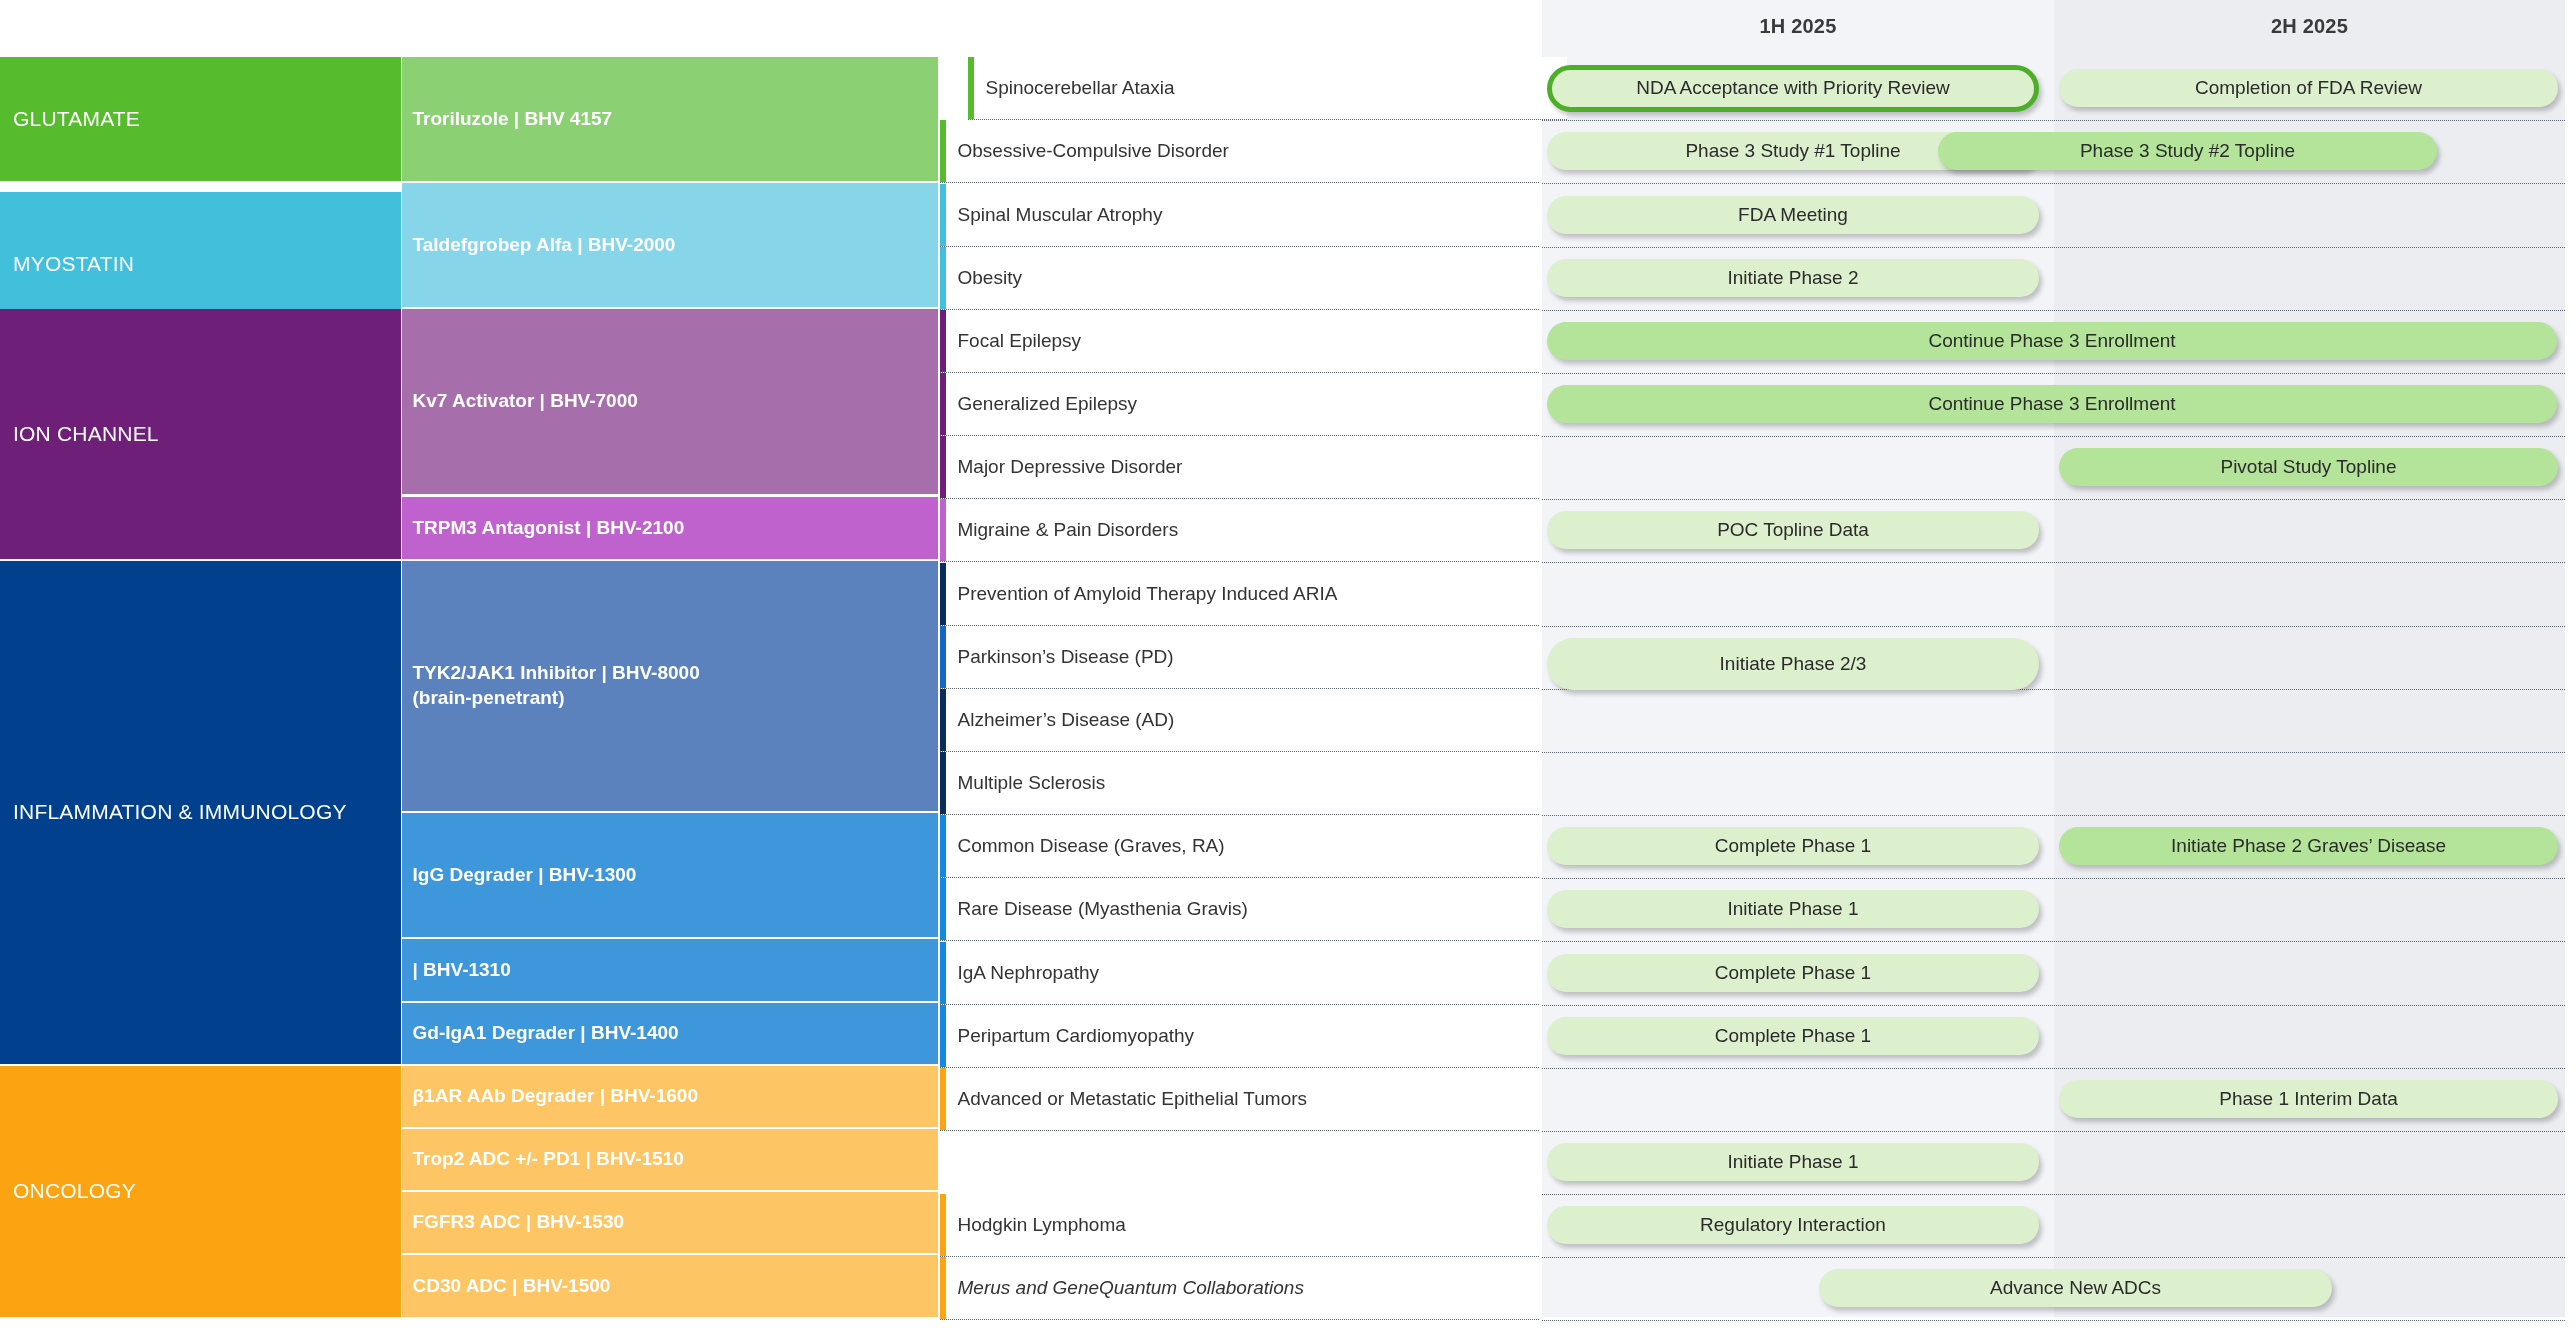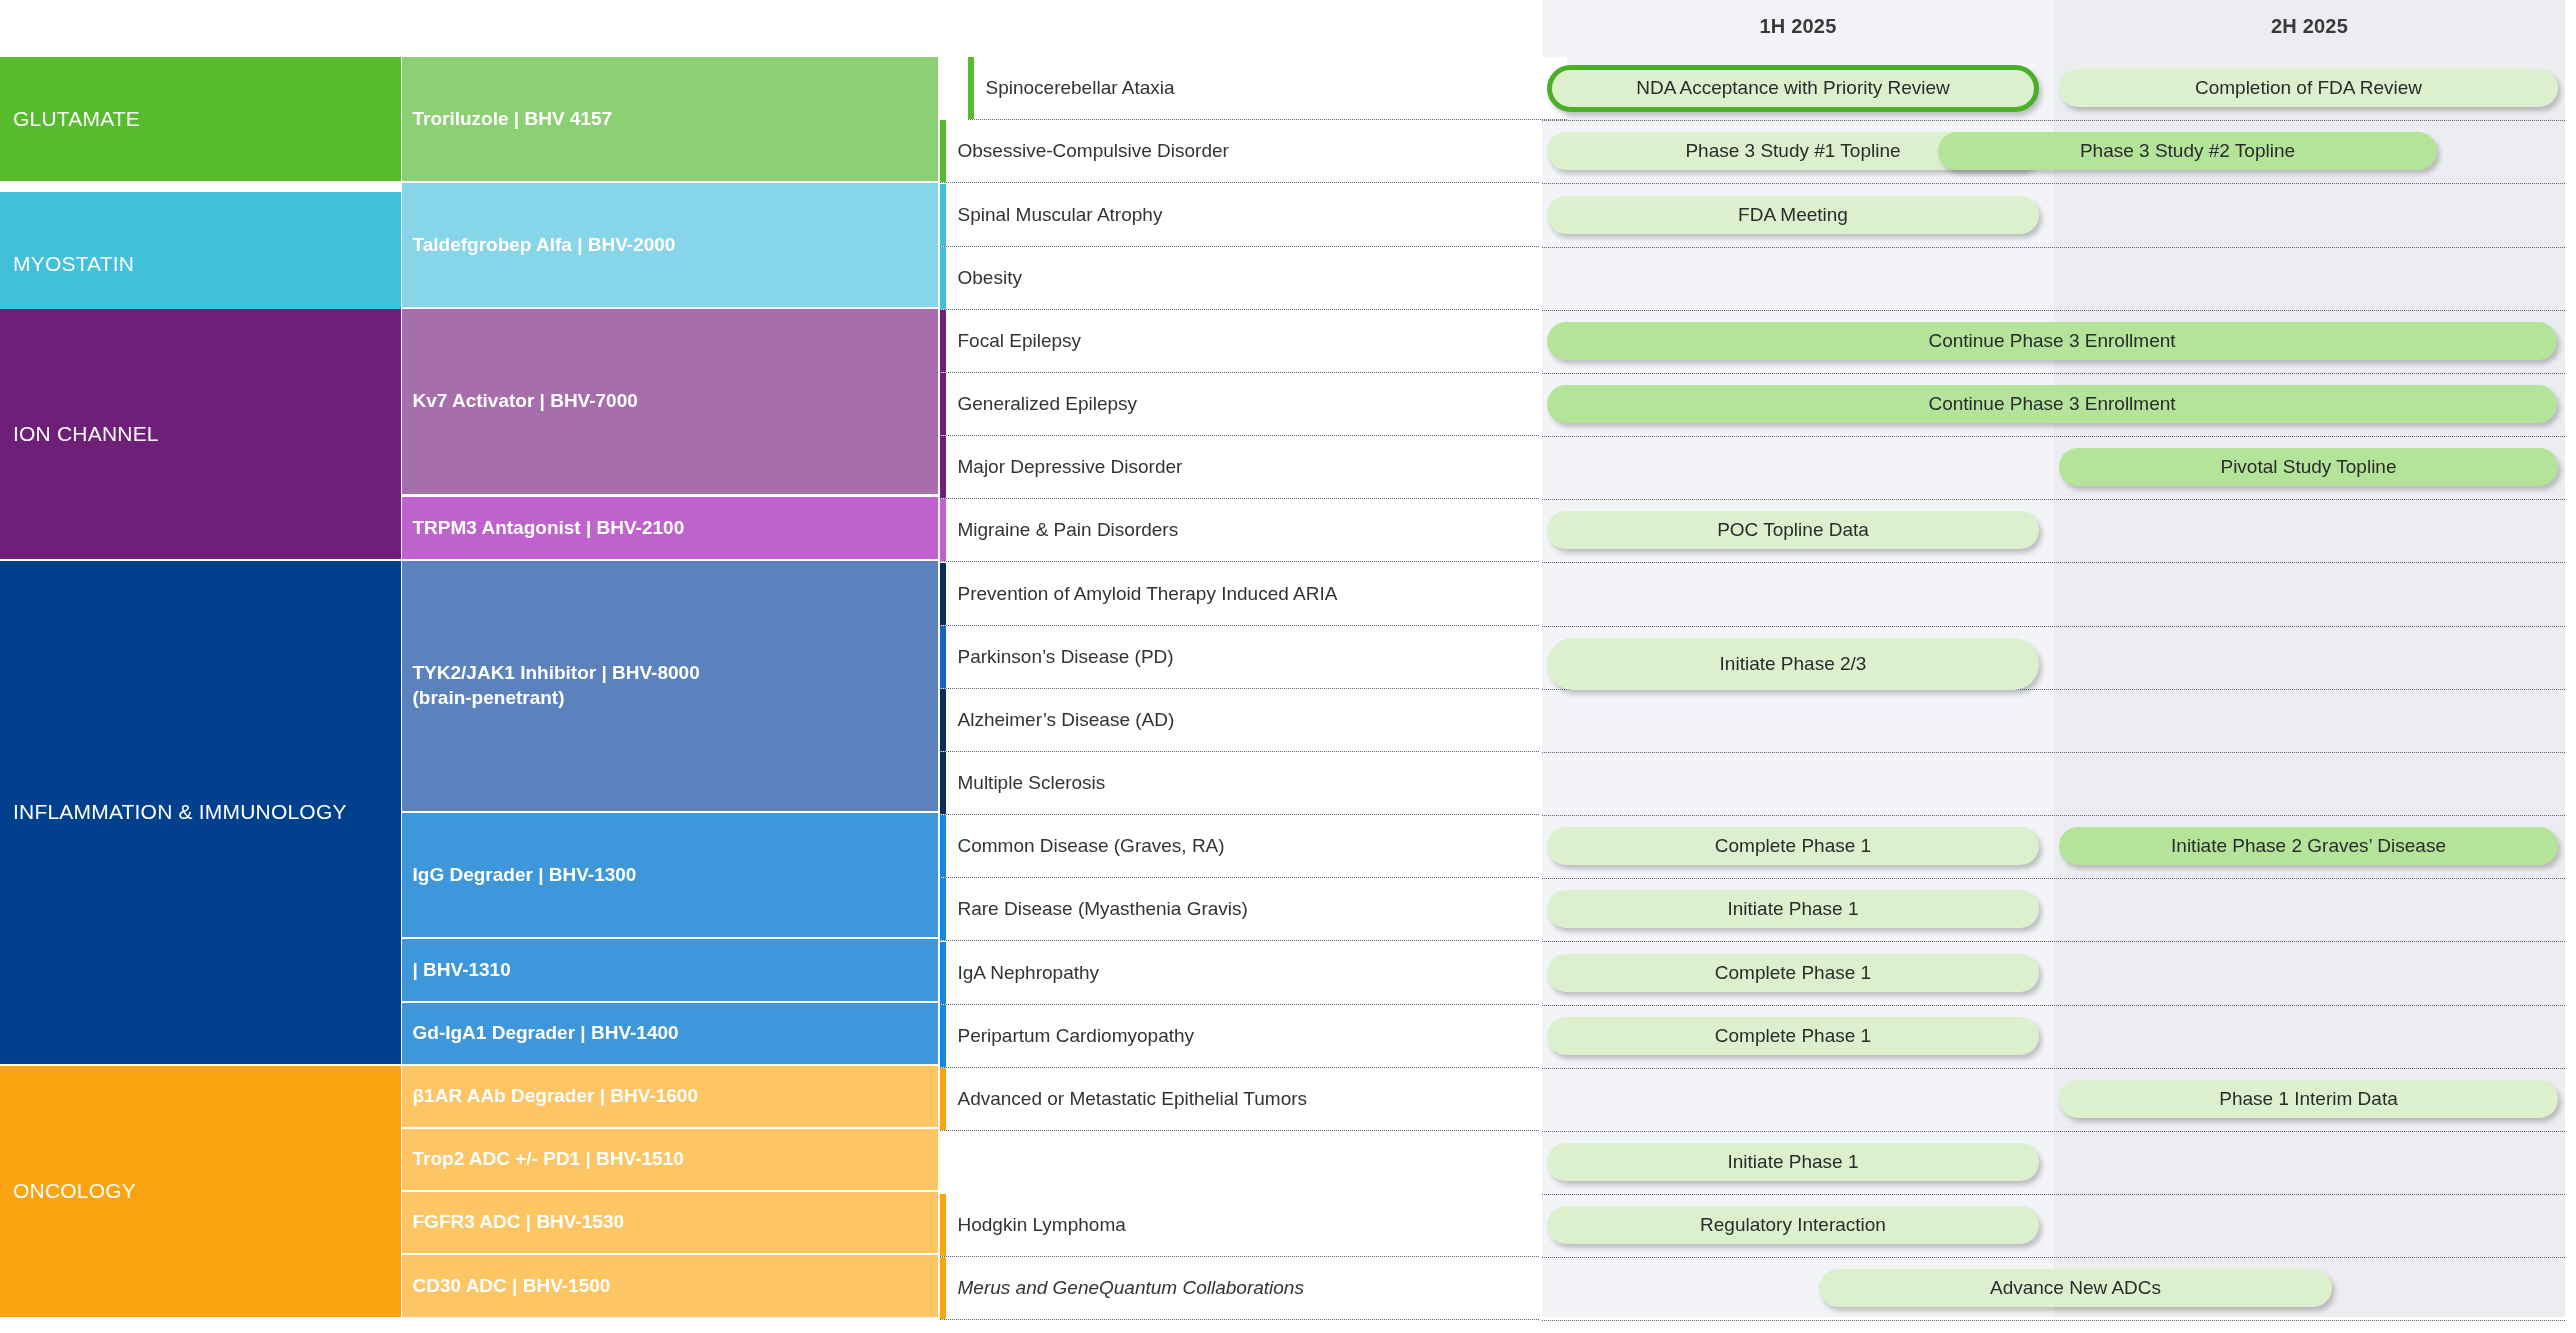--- a/index.html
+++ b/index.html
@@ -234,20 +234,21 @@
     <div class="ind" style="top: 1257px; height: 63px;">
       <div class="bar" style="background: rgb(252, 163, 17);"></div>
       <div class="lbl it">Merus and GeneQuantum Collaborations</div>
     </div>
     <div class="row-sep" style="top: 1320px;"></div>
     <div class="pill hl" style="top: 65px; height: 47px; left: 1547px; width: 492px;">NDA Acceptance with Priority Review</div>
     <div class="pill light" style="top: 69px; height: 38px; left: 2059px; width: 499px;">Completion of FDA Review</div>
     <div class="pill light" style="top: 132px; height: 38px; left: 1547px; width: 492px;">Phase 3 Study #1 Topline</div>
     <div class="pill dark" style="top: 132px; height: 38px; left: 1938px; width: 499px;">Phase 3 Study #2 Topline</div>
     <div class="pill light" style="top: 196px; height: 38px; left: 1547px; width: 492px;">FDA Meeting</div>
+    <div class="pill light" style="top: 259px; height: 38px; left: 1547px; width: 492px;">Initiate Phase 2</div>
     <div class="pill dark" style="top: 322px; height: 38px; left: 1547px; width: 1010px;">Continue Phase 3 Enrollment</div>
     <div class="pill dark" style="top: 385px; height: 38px; left: 1547px; width: 1010px;">Continue Phase 3 Enrollment</div>
     <div class="pill dark" style="top: 448px; height: 38px; left: 2059px; width: 499px;">Pivotal Study Topline</div>
     <div class="pill light" style="top: 511px; height: 38px; left: 1547px; width: 492px;">POC Topline Data</div>
     <div class="pill light" style="top: 638px; height: 52px; left: 1547px; width: 492px;">Initiate Phase 2/3</div>
     <div class="pill light" style="top: 827px; height: 38px; left: 1547px; width: 492px;">Complete Phase 1</div>
     <div class="pill dark" style="top: 827px; height: 38px; left: 2059px; width: 499px;">Initiate Phase 2 Graves’ Disease</div>
     <div class="pill light" style="top: 890px; height: 38px; left: 1547px; width: 492px;">Initiate Phase 1</div>
     <div class="pill light" style="top: 954px; height: 38px; left: 1547px; width: 492px;">Complete Phase 1</div>
     <div class="pill light" style="top: 1017px; height: 38px; left: 1547px; width: 492px;">Complete Phase 1</div>

